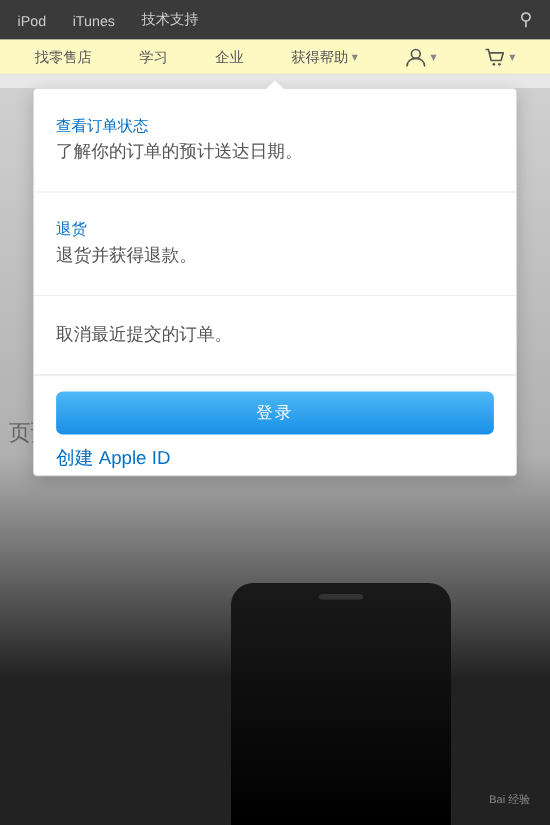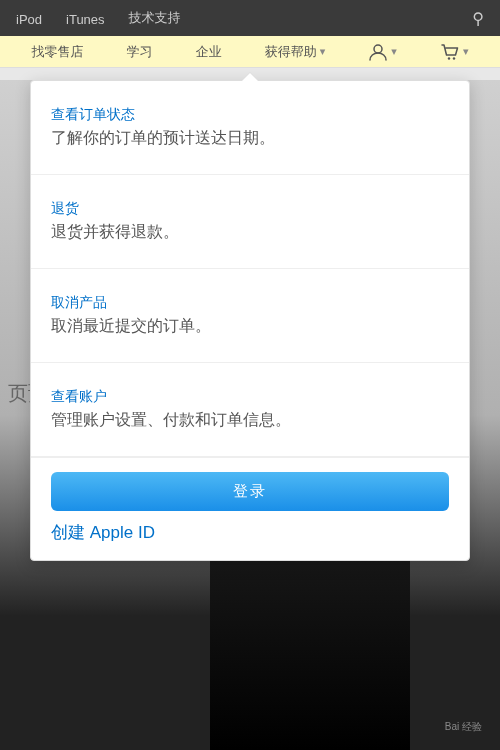--- a/index.html
+++ b/index.html
@@ -117,21 +117,21 @@
       font-weight: 500;
       margin-bottom: 4px;
     }
     .menu-item-desc {
       color: #555;
       font-size: 16px;
     }
 
     
     .login-section {
-      padding: 14px 20px 16px 20px;
+      padding: 14px 20px 4px 20px;
       border-top: 1px solid #eee;
     }
     .login-btn {
       width: 100%;
       background: linear-gradient(to bottom, #4db8f5, #1a8fe8);
       color: #fff;
       border: none;
       border-radius: 6px;
       padding: 10px 0;
       font-size: 15px;
@@ -249,26 +249,21 @@
 
   <div class="menu-item">
     <div class="menu-item-title">查看订单状态</div>
     <div class="menu-item-desc">了解你的订单的预计送达日期。</div>
   </div>
   <div class="menu-item">
     <div class="menu-item-title">退货</div>
     <div class="menu-item-desc">退货并获得退款。</div>
   </div>
   <div class="menu-item">
-    <div class="menu-item-title">取消产品</div>
     <div class="menu-item-desc">取消最近提交的订单。</div>
-  </div>
-  <div class="menu-item">
-    <div class="menu-item-title">查看账户</div>
-    <div class="menu-item-desc">管理账户设置、付款和订单信息。</div>
   </div>
 
   <div class="login-section">
     <button class="login-btn">登录</button>
     <a class="create-apple-id">创建 Apple ID</a>
   </div>
 </div>
 
 <div class="page-text">页预</div>
 

